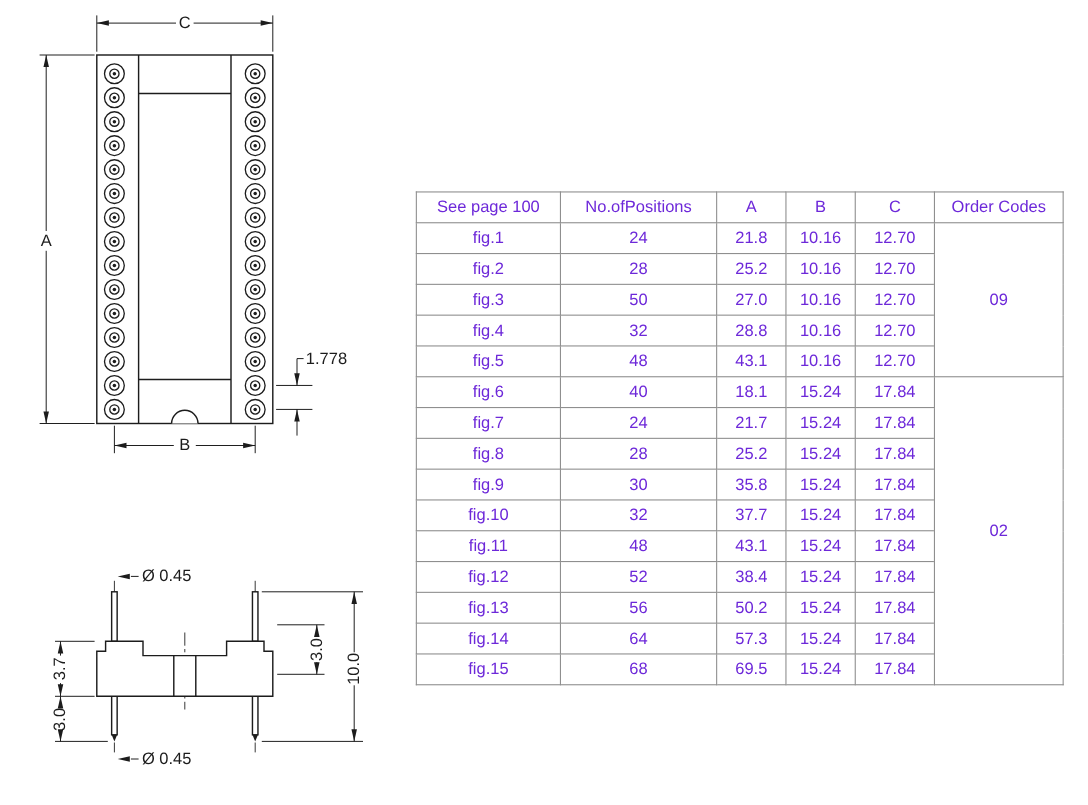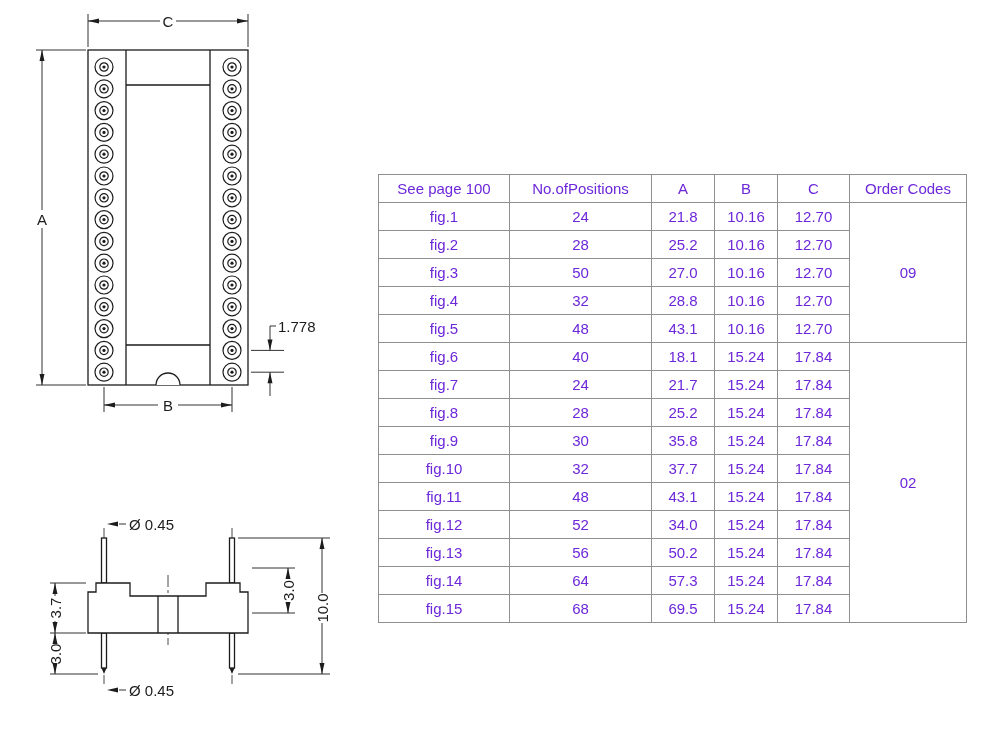--- a/index.html
+++ b/index.html
@@ -249,21 +249,21 @@
         <tr>
           <td>fig.11</td>
           <td>48</td>
           <td>43.1</td>
           <td>15.24</td>
           <td>17.84</td>
         </tr>
         <tr>
           <td>fig.12</td>
           <td>52</td>
-          <td>34.0</td>
+          <td>38.4</td>
           <td>15.24</td>
           <td>17.84</td>
         </tr>
         <tr>
           <td>fig.13</td>
           <td>56</td>
           <td>50.2</td>
           <td>15.24</td>
           <td>17.84</td>
         </tr>

